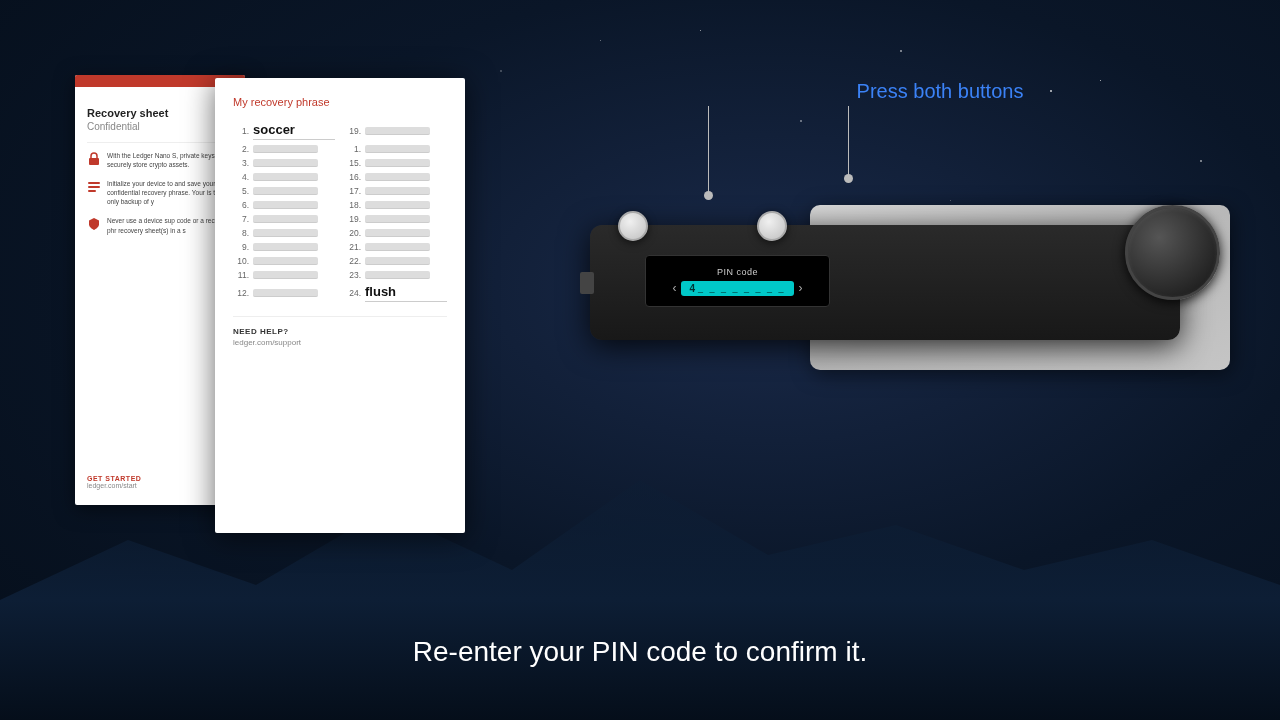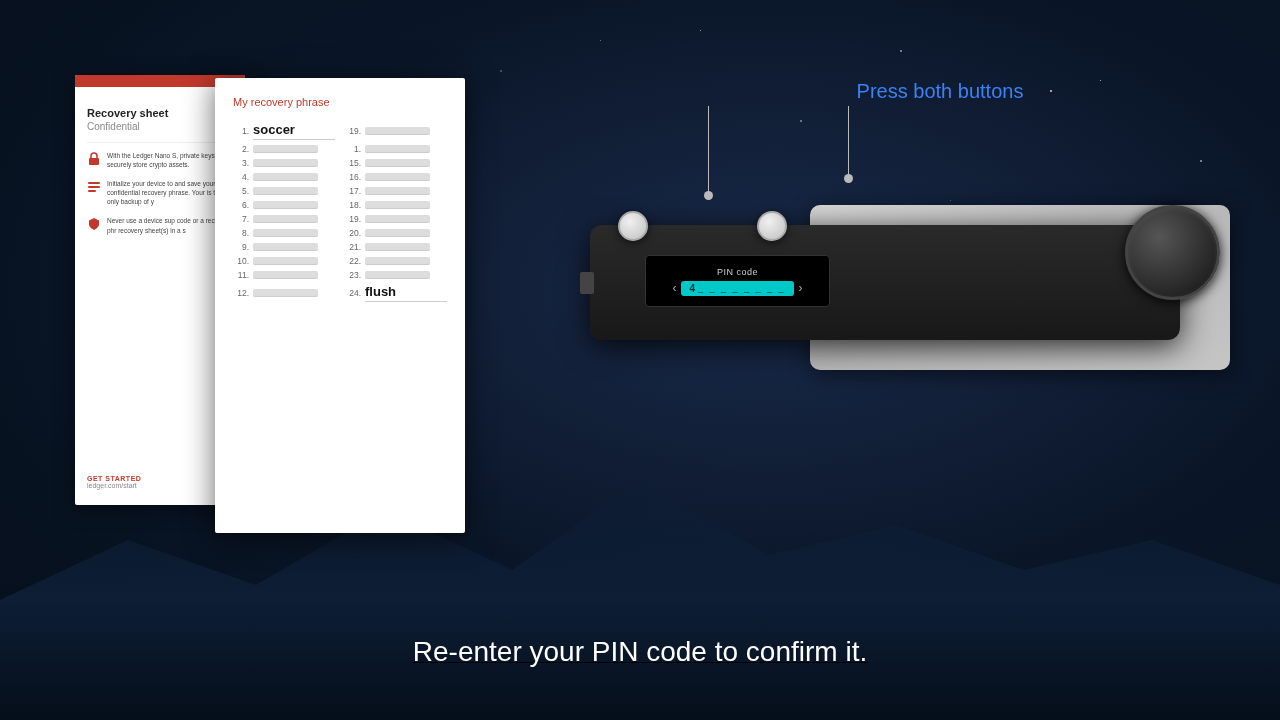--- a/index.html
+++ b/index.html
@@ -340,20 +340,24 @@
       </div>
       <div class="word-row">
         <span class="word-num">12.</span>
         <div class="word-placeholder medium"></div>
       </div>
       <div class="word-row">
         <span class="word-num">24.</span>
         <span class="word-value">flush</span>
       </div>
     </div>
+  <div class="recovery-card-footer">
+    <div class="need-help">NEED HELP?</div>
+    <div class="help-url">ledger.com/support</div>
+  </div>
 </div>
 
 <div class="device-area" style="position:absolute;right:40px;top:80px;width:650px;height:420px;z-index:2;">
 
   <div style="position:absolute;top:0;left:50px;right:0;text-align:center;">
     <span style="color:#3b82f6;font-size:20px;">Press both buttons</span>
   </div>
 
   <div style="position:absolute;top:26px;left:118px;width:1px;height:90px;background:#bbb;z-index:5;">
     <div style="position:absolute;bottom:-4px;left:-4px;width:9px;height:9px;border-radius:50%;background:#bbb;"></div>
@@ -397,15 +401,15 @@
 
       <div style="position:absolute;left:167px;top:-14px;width:30px;height:30px;border-radius:50%;background:radial-gradient(circle at 38% 33%,#f0f0f0,#c0c0c0);border:2px solid #aaa;box-shadow:0 2px 8px rgba(0,0,0,0.6);z-index:4;"></div>
 
     </div>
 
     <div style="position:absolute;right:10px;top:15px;width:95px;height:95px;border-radius:50%;background:radial-gradient(circle at 35% 33%,#555,#111);border:3px solid #444;box-shadow:0 2px 12px rgba(0,0,0,0.9),inset 0 1px 4px rgba(255,255,255,0.08);z-index:3;"></div>
   </div>
 
 </div>
 
-<div style="position:absolute;bottom:52px;left:0;right:0;text-align:center;z-index:10;text-decoration:underline;">
+<div style="position:absolute;bottom:52px;left:0;right:0;text-align:center;z-index:10;">
   <span style="color:#fff;font-size:28px;font-weight:400;">Re-enter your PIN code to confirm it.</span>
 </div>
 
 </body></html>

